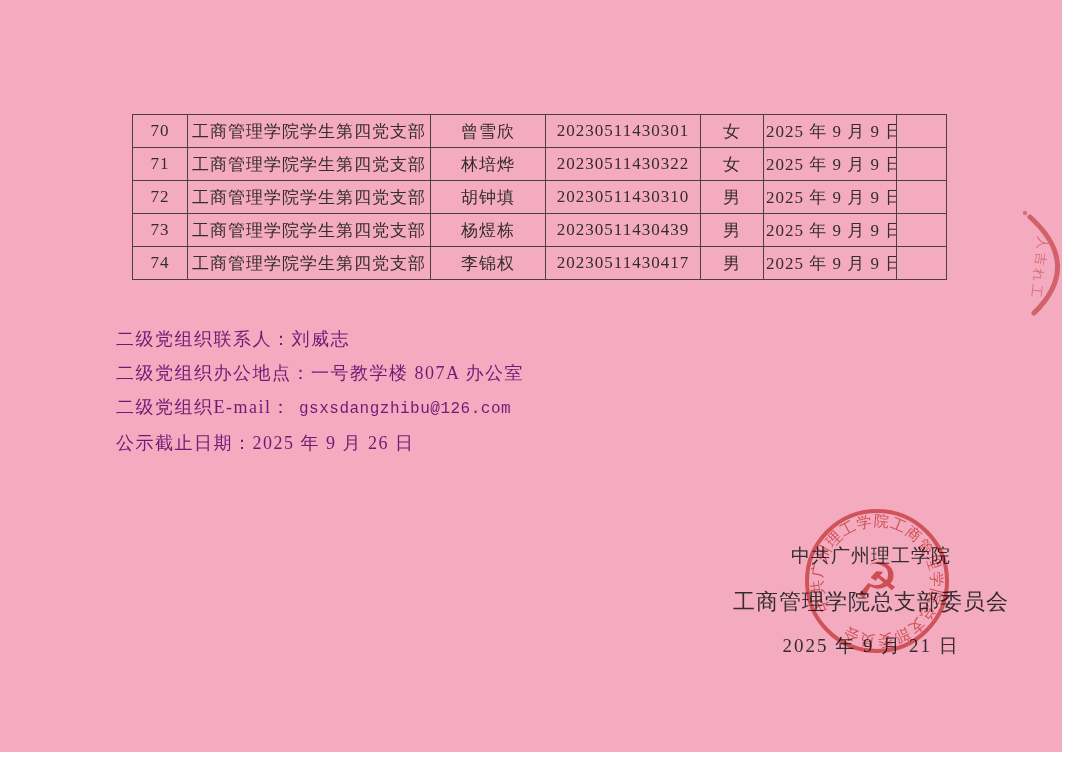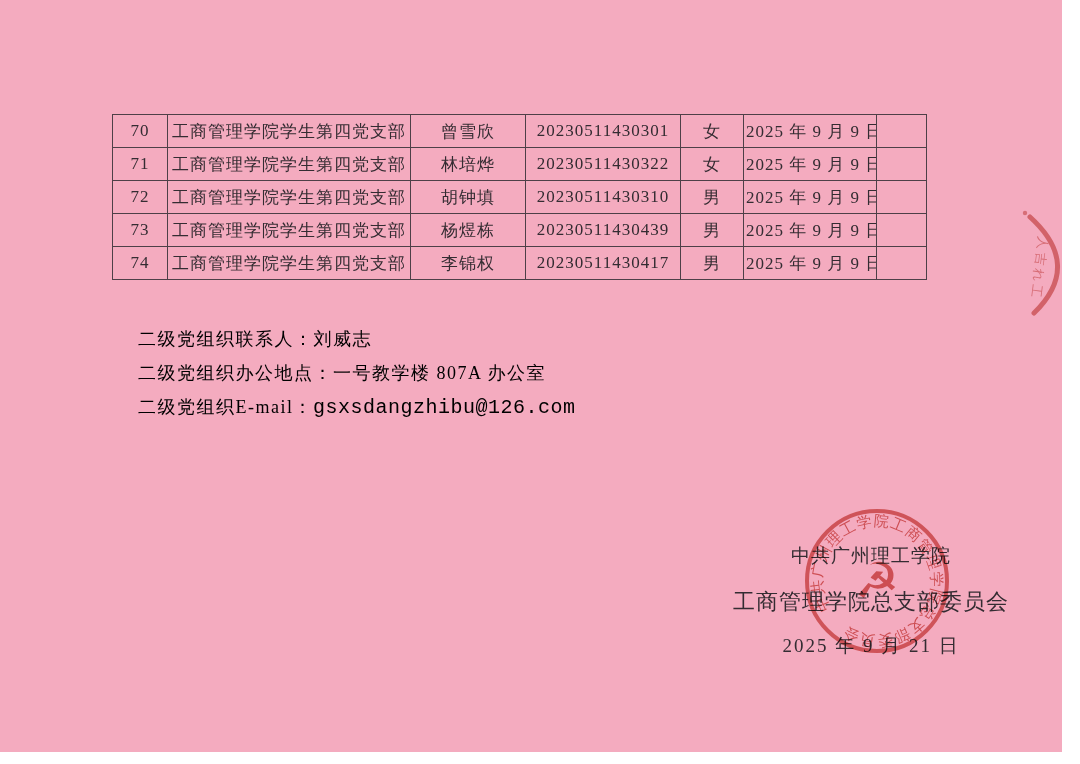--- a/index.html
+++ b/index.html
@@ -7,43 +7,43 @@
     width:1080px;height:764px;position:relative;overflow:hidden;
     background:#ffffff;
     font-family:"Liberation Serif","DejaVu Serif",serif;
   }
   .paper{
     position:absolute;left:0;top:0;width:1062px;height:752px;
     background:#f4abbf;
   }
   
   table.roster{
-    position:absolute;left:112px;top:114px;
+    position:absolute;left:132px;top:114px;
     width:814px;border-collapse:collapse;table-layout:fixed;
   }
   table.roster td{
     border:1.6px solid #4e3f47;
     height:32px;
     text-align:center;vertical-align:middle;
     font-size:17px;color:#342c32;
     letter-spacing:1px;
     overflow:hidden;white-space:nowrap;
     padding:0 2px;
   }
   td.c-sid{letter-spacing:0.5px;font-size:16px;}
   td.c-date{font-size:16px;margin-left:24px;}
   
   .info{
-    position:absolute;left:138px;top:329px;
-    font-size:18px;color:#000000;letter-spacing:1.5px;
+    position:absolute;left:116px;top:329px;
+    font-size:18px;color:#701a75;letter-spacing:1.5px;
   }
   .info p{margin:0 0 13px 0;line-height:21px;}
   .info .mono{
     font-family:"Liberation Mono","DejaVu Sans Mono",monospace;
-    font-size:20px;letter-spacing:0.5px;
+    font-size:16px;letter-spacing:0.5px;margin-left:8px;
   }
   
   .signature{
     position:absolute;left:671px;top:543px;width:400px;
     text-align:center;color:#342c32;
   }
   .signature .sig-line1{font-size:19px;letter-spacing:1px;margin:0 0 18px 0;}
   .signature .sig-line2{font-size:22px;letter-spacing:1px;margin:0 0 16px 0;}
   .signature .sig-line3{font-size:19px;letter-spacing:2px;margin:8px;}
   
@@ -120,20 +120,21 @@
         <td class="c-date">2025 年 9 月 9 日</td>
         <td class="c-note"></td>
       </tr>
     </tbody>
   </table>
 
   <div class="info">
     <p><span>二级党组织联系人：</span><span>刘威志</span></p>
     <p><span>二级党组织办公地点：</span><span>一号教学楼 807A 办公室</span></p>
     <p><span>二级党组织E-mail：</span><span class="mono">gsxsdangzhibu@126.com</span></p>
+    <p><span>公示截止日期：</span><span>2025 年 9 月 26 日</span></p>
   </div>
 
   <div class="signature">
     <p class="sig-line1">中共广州理工学院</p>
     <p class="sig-line2">工商管理学院总支部委员会</p>
     <p class="sig-line3">2025 年 9 月 21 日</p>
   </div>
 
   <svg class="seal" viewBox="0 0 160 160">
     <circle cx="80" cy="80" r="70" fill="none" stroke="#c9423a" stroke-width="4" opacity="0.85"></circle>

